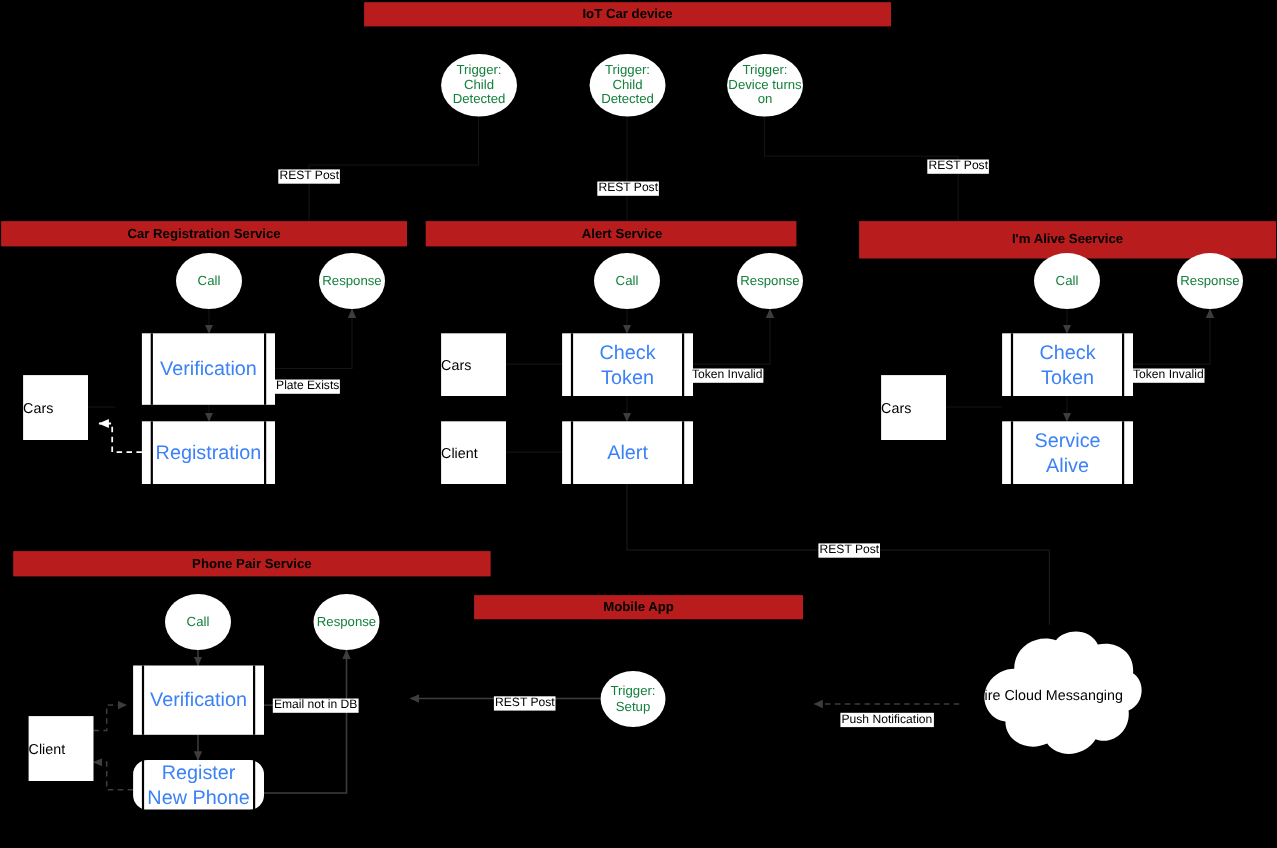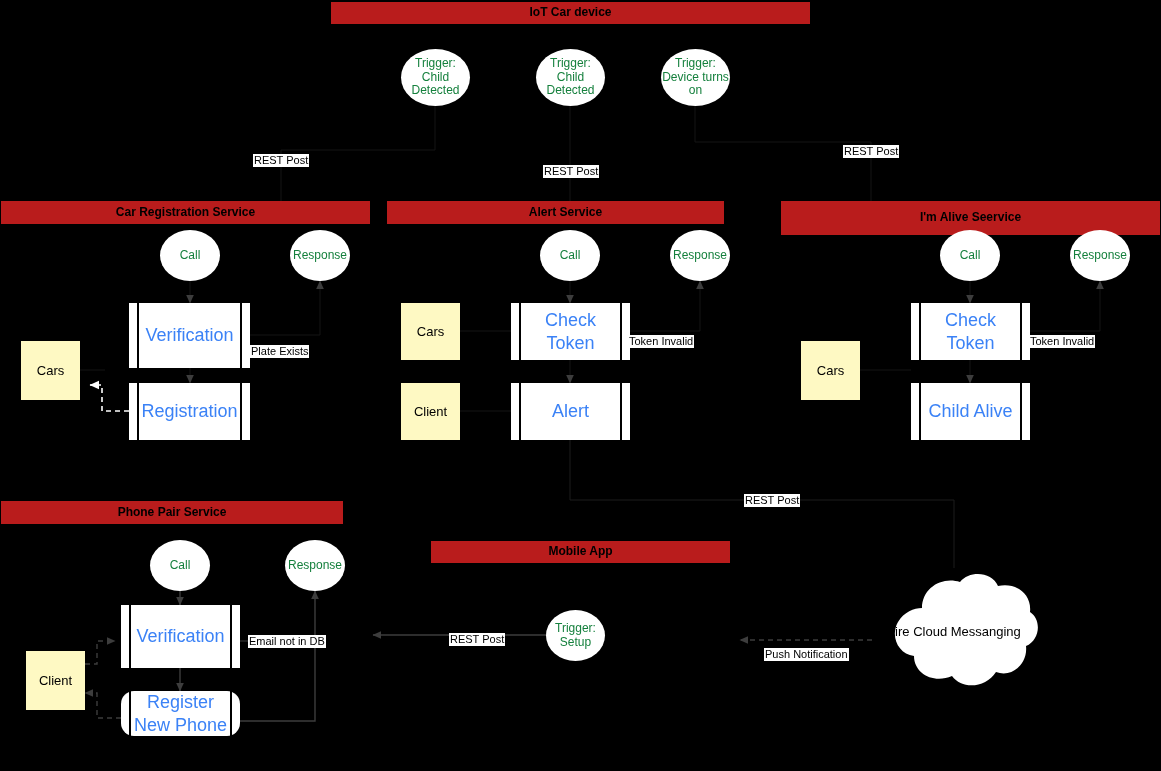--- a/index.html
+++ b/index.html
@@ -26,26 +26,25 @@
     display: flex;
     align-items: center;
     justify-content: center;
     text-align: center;
     box-sizing: border-box;
     line-height: 1.1;
   }
   
   .rect-node {
     position: absolute;
-    background: #fef9c3;
+    background: #ffffff;
     color: #000000;
     font-size: 13px;
     display: flex;
     align-items: center;
-    justify-content: center;
     text-align: center;
     box-sizing: border-box;
     line-height: 1.2;
   }
   
   .proc-node {
     position: absolute;
     background: #ffffff;
     color: #3b82f6;
     font-size: 18px;
@@ -195,21 +194,21 @@
   </div>
   <div class="lane-header" style="left:1px; top:201px; width:369px; height:23px;">
     <span>Car Registration Service</span>
   </div>
   <div class="lane-header" style="left:387px; top:201px; width:337px; height:23px;padding-left:20px;">
     <span>Alert Service</span>
   </div>
   <div class="lane-header" style="left:781px; top:201px; width:379px; height:34px;">
     <span>I'm Alive Seervice</span>
   </div>
-  <div class="lane-header" style="left:1px; top:501px; width:342px; height:23px;">
+  <div class="lane-header" style="left:12px; top:501px; width:434px; height:23px;">
     <span>Phone Pair Service</span>
   </div>
   <div class="lane-header" style="left:431px; top:541px; width:299px; height:22px;text-align:right;">
     <span>Mobile App</span>
   </div>
 
   <div class="ellipse-node" style="left:401px; top:49px; width:69px; height:57px;">
     <span style="white-space:pre-line;">Trigger:
 Child Detected</span>
   </div>
@@ -288,21 +287,21 @@
     <span class="proc-label">Alert</span>
   </div>
   <div class="proc-node" style="left:911px; top:303px; width:119px; height:57px;">
     <span class="bar-l"></span>
     <span class="bar-r"></span>
     <span class="proc-label">Check Token</span>
   </div>
   <div class="proc-node" style="left:911px; top:383px; width:119px; height:57px;">
     <span class="bar-l"></span>
     <span class="bar-r"></span>
-    <span class="proc-label">Child Alive</span>
+    <span class="proc-label">Service Alive</span>
   </div>
   <div class="proc-node" style="left:121px; top:605px; width:119px; height:63px;">
     <span class="bar-l"></span>
     <span class="bar-r"></span>
     <span class="proc-label">Verification</span>
   </div>
   <div class="proc-node" style="left:121px; top:691px; width:119px; height:45px;border-radius:13px;">
     <span class="bar-l"></span>
     <span class="bar-r"></span>
     <span class="proc-label">Register New Phone</span>

